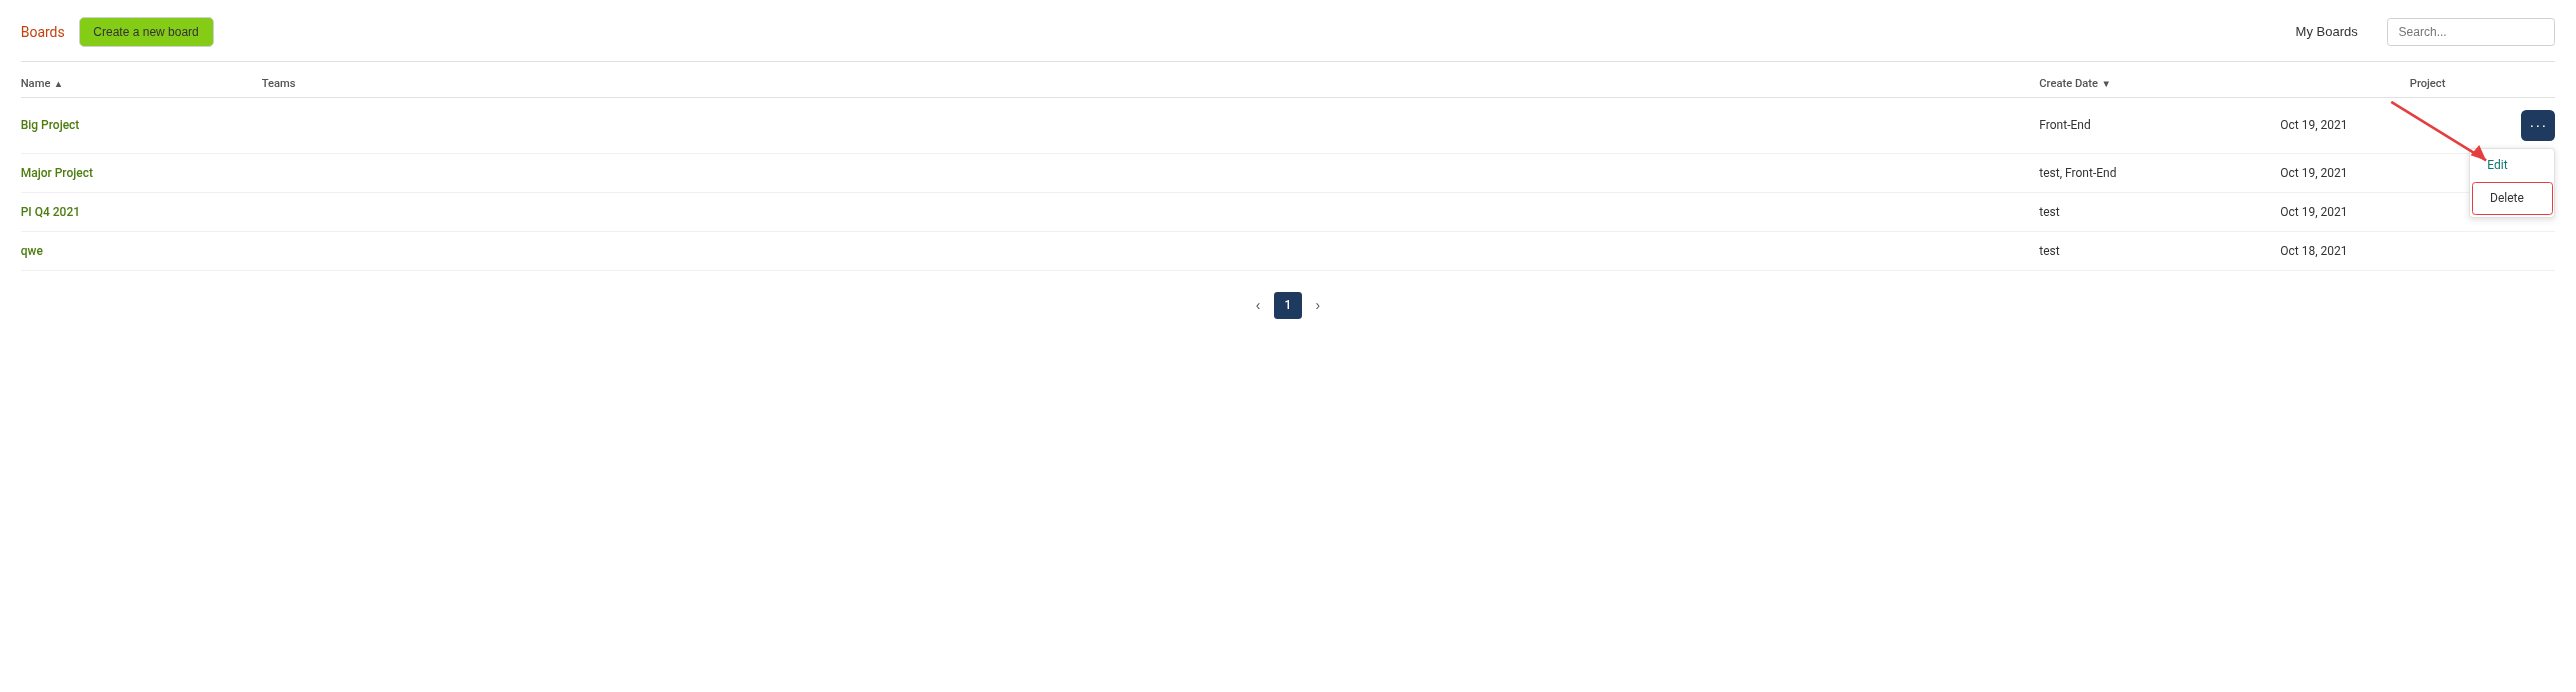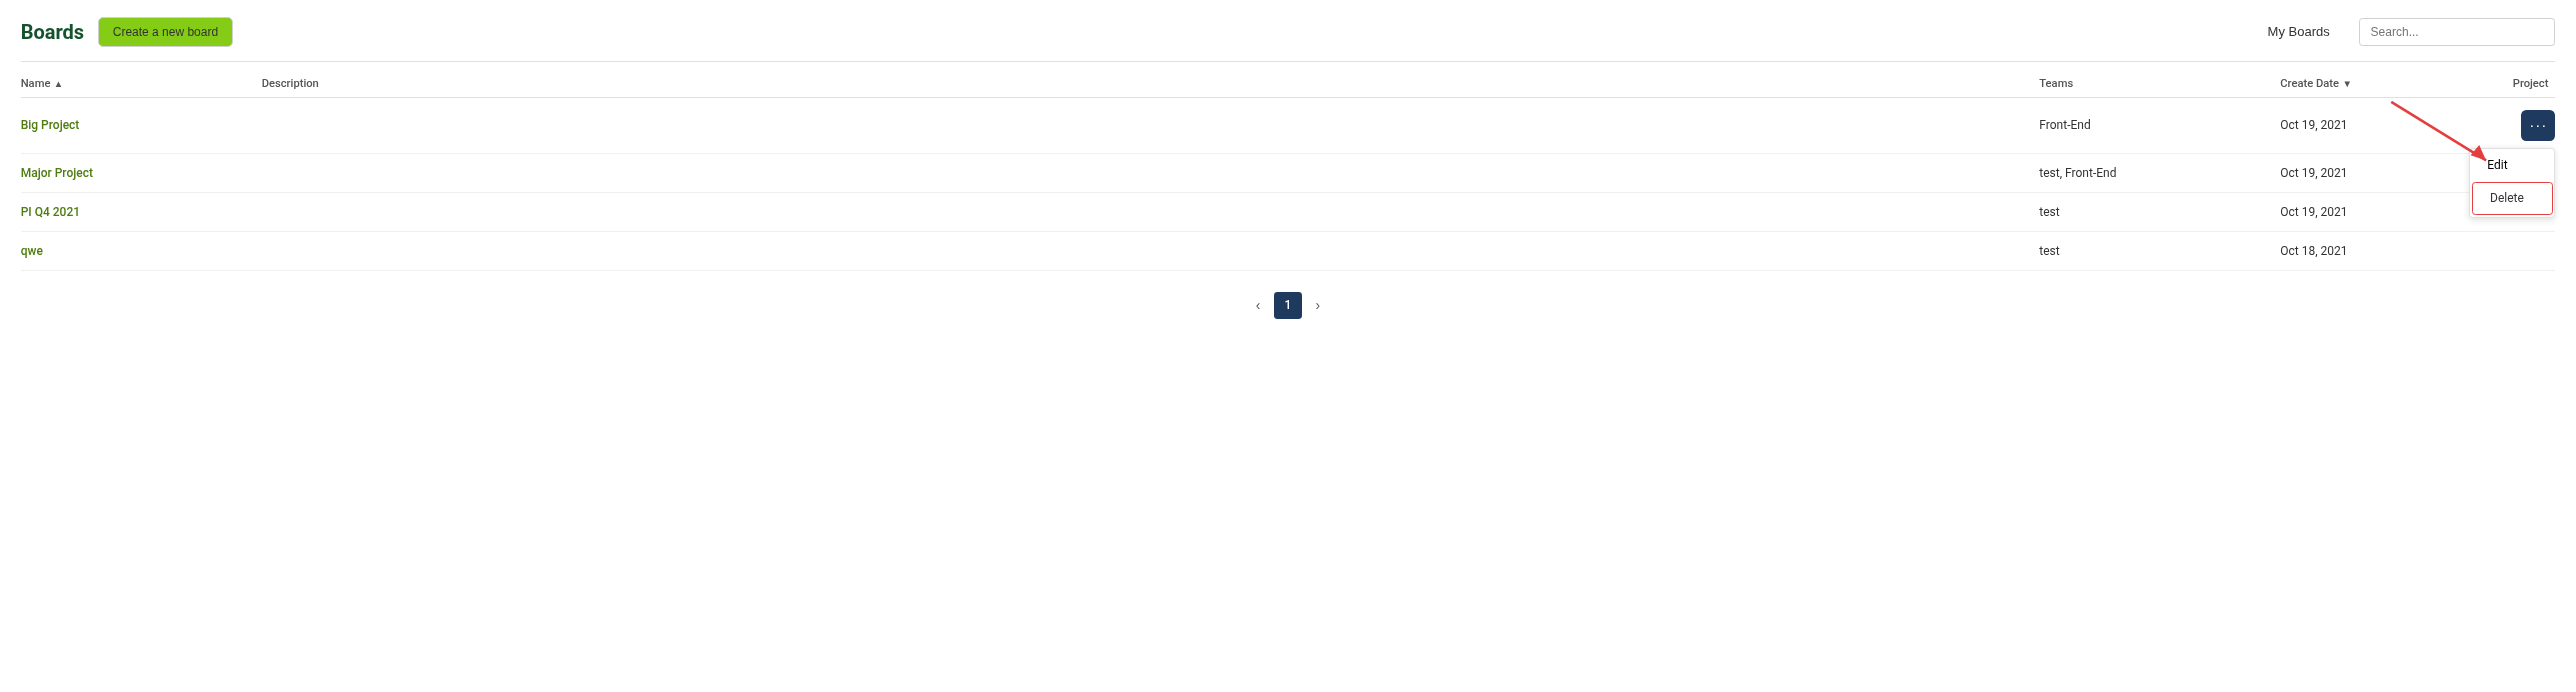--- a/index.html
+++ b/index.html
@@ -20,23 +20,23 @@
       justify-content: space-between;
       padding: 17px 0 13.8px 0;
       border-bottom: 0.9px solid #e0e0e0;
     }
     .header-left {
       display: flex;
       align-items: center;
       gap: 13.8px;
     }
     .page-title {
-      font-size: 20px;
-      font-weight: 700;
-      color: #14532d;
+      font-size: 14px;
+      font-weight: 400;
+      color: #c2410c;
     }
     .create-board-btn {
       background: #84cc16;
       border: 0.9px solid #d0d0d0;
       border-radius: 5.2px;
       padding: 6.9px 13.8px;
       font-size: 12px;
       color: #333;
       cursor: pointer;
       font-weight: 500;
@@ -54,21 +54,21 @@
       color: #333;
       cursor: pointer;
       padding: 5.2px 8.6px;
     }
     .search-input {
       border: 0.9px solid #d0d0d0;
       border-radius: 3.4px;
       padding: 6px 10.3px;
       font-size: 12px;
       color: #999;
-      width: 196px;
+      width: 168px;
       background: #fff;
       outline: none;
     }
     .table-container {
       margin-top: 6.9px;
     }
     .table-header {
       display: grid;
       grid-template-columns: 241px 1fr 241px 172px 103px;
       padding: 8.6px 0 6.9px 0;
@@ -148,21 +148,21 @@
       border: 0.9px solid #e0e0e0;
       border-radius: 3.4px;
       box-shadow: 0 1.7px 6.9px rgba(0,0,0,0.12);
       z-index: 100;
       min-width: 86px;
     }
     .dropdown-item {
       padding: 8.6px 17px;
       cursor: pointer;
       font-size: 12px;
-      color: #000000;
+      color: #0f766e;
     }
     .dropdown-item.delete {
       border: 1.7px solid #e53e3e;
       border-radius: 3.4px;
       margin: 1.7px;
       color: #333;
     }
     .pagination {
       display: flex;
       justify-content: center;
@@ -216,21 +216,20 @@
     </div>
   </div>
 
   <div class="table-container">
 
     <div class="table-header">
       <div class="col-name">
         <span>Name</span>
         <span class="sort-arrow">▲</span>
       </div>
-      <div>Description</div>
       <div>Teams</div>
       <div class="col-start-date">
         <span>Create Date</span>
         <span class="sort-arrow">▼</span>
       </div>
       <div class="col-actions">Project</div>
     </div>
 
     <div class="table-row" style="position:relative;">
       <div>

